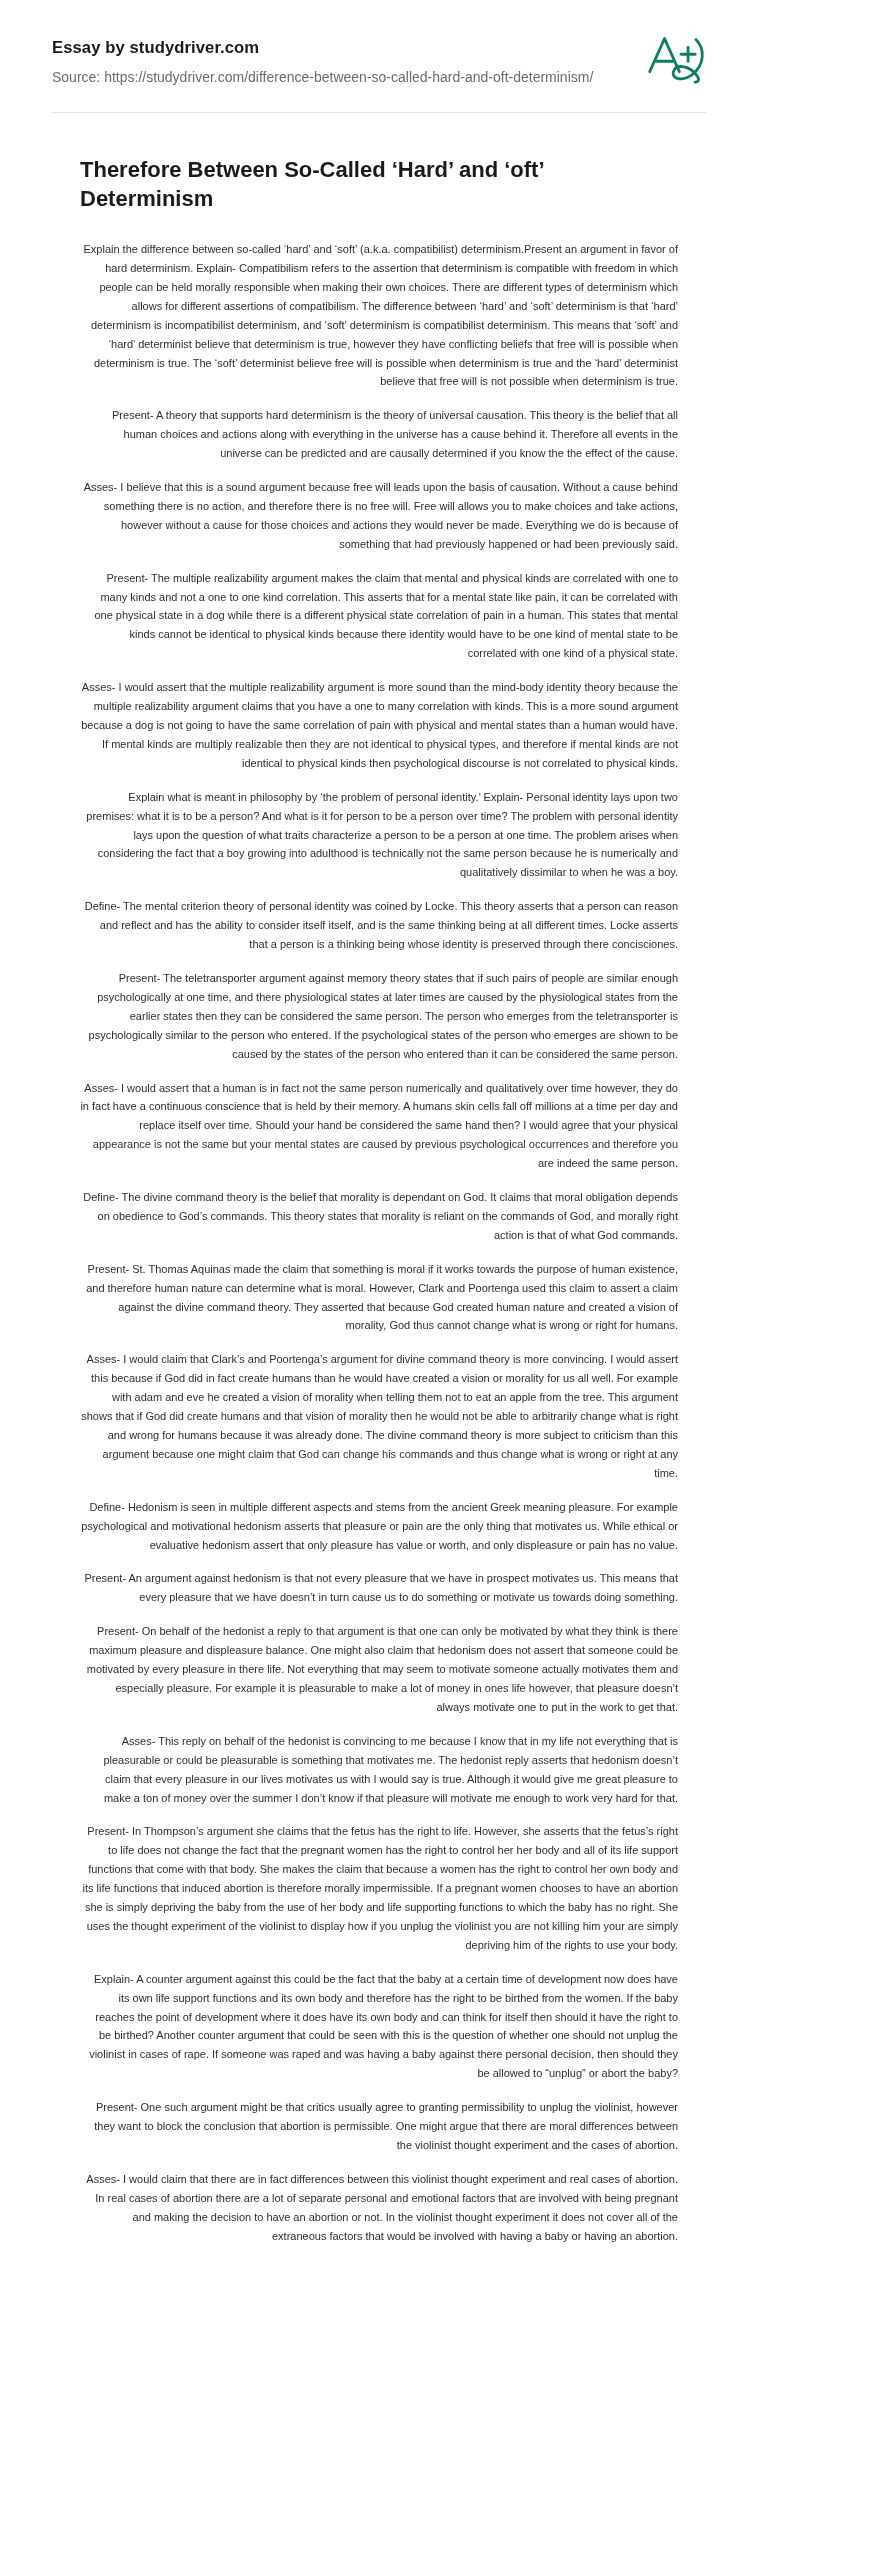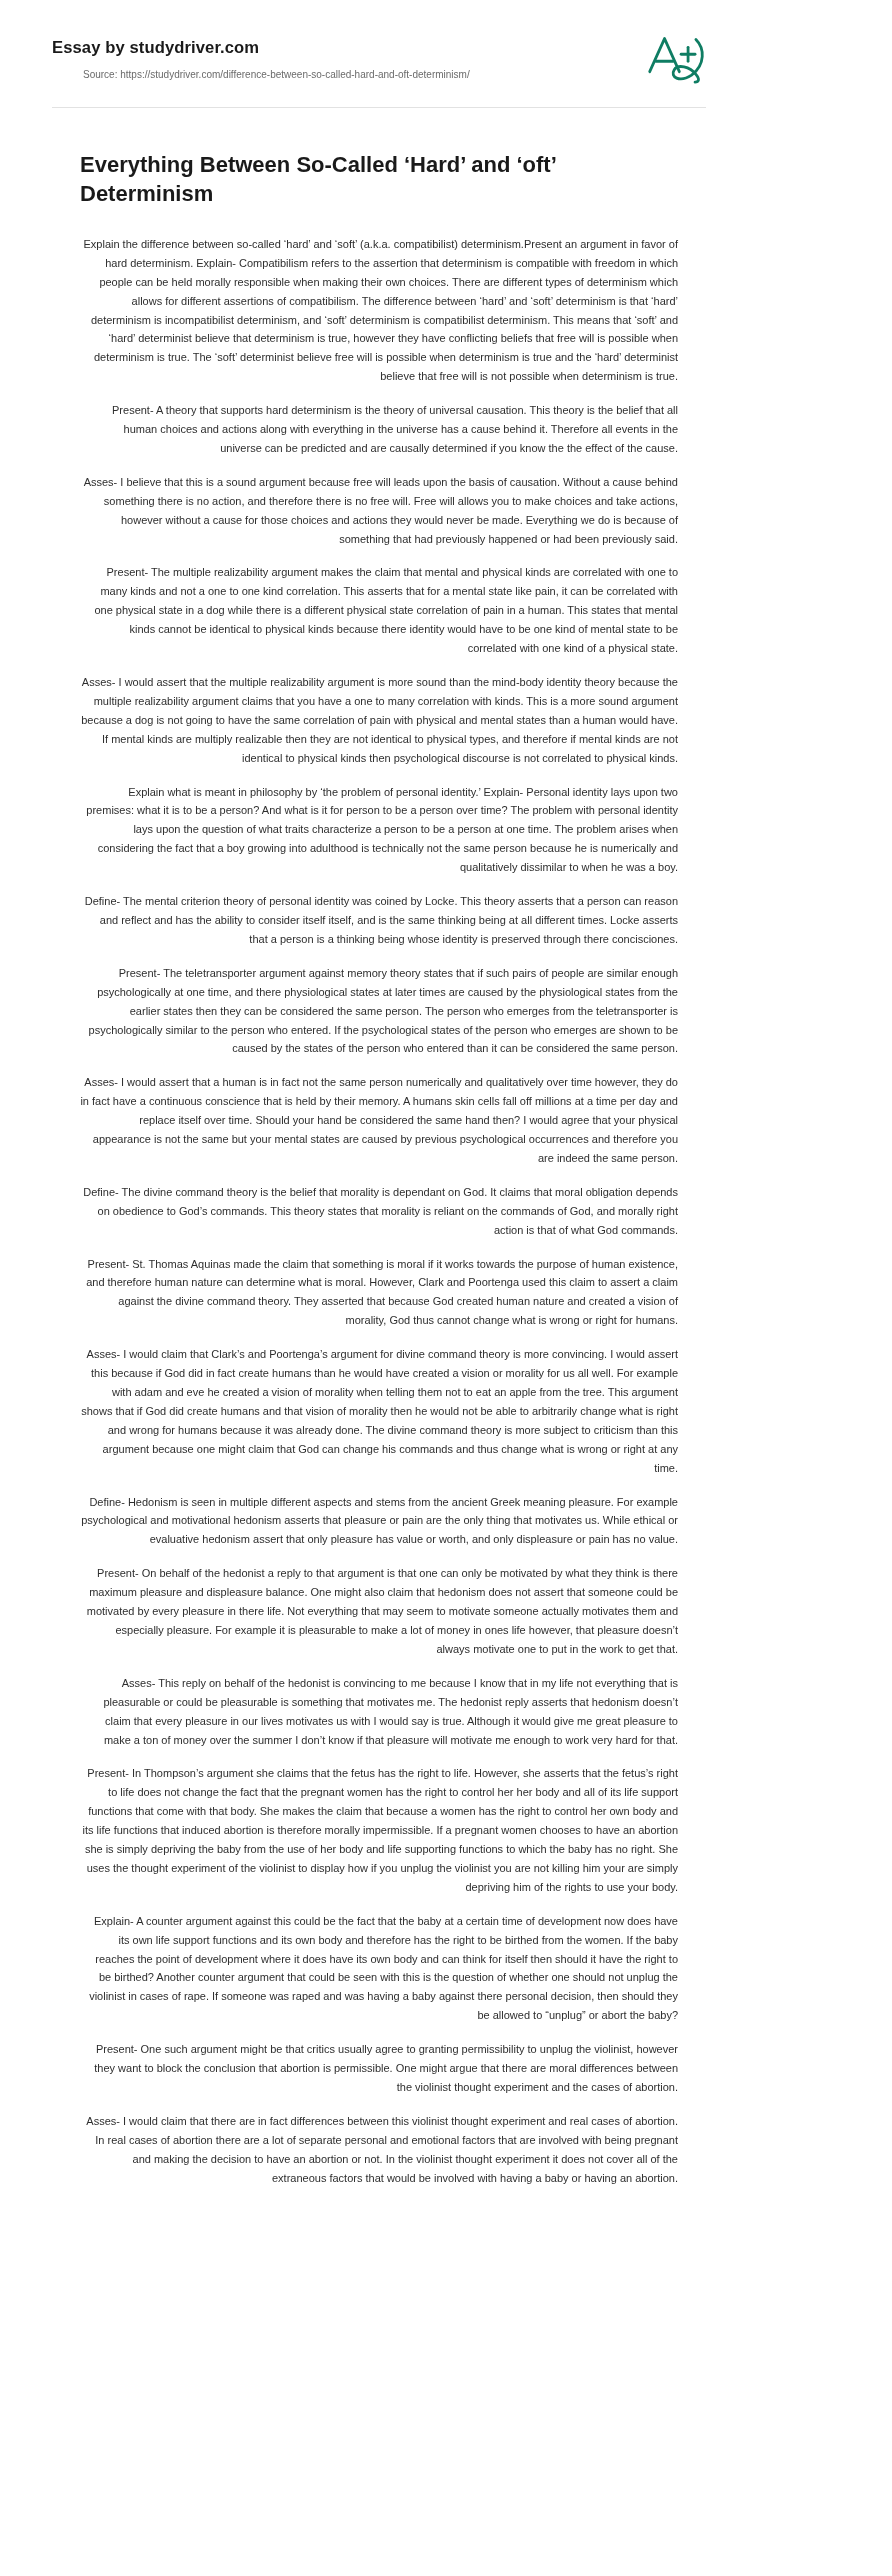--- a/index.html
+++ b/index.html
@@ -28,25 +28,24 @@
   }
   .brand {
     font-size: 16.6px;
     font-weight: bold;
     color: #1a1a1a;
     letter-spacing: 0.1px;
     line-height: 1.2;
   }
   .source-line {
     margin-top: 9.6px;
-    font-size: 10px;
+    font-size: 14px;
     color: #6b6b6b;
     line-height: 1.3;
     word-break: break-all;
-    margin-left: 31px;
   }
   .source-label {
     color: #6b6b6b;
   }
   .source-url {
     color: #6b6b6b;
     text-decoration: none;
   }
   .logo {
     position: absolute;
@@ -103,35 +102,36 @@
           <path d="M54 22 L54 38"></path>
           <path d="M46 30 L62 30"></path>
           <path d="M63 13 C73 23, 74 42, 58 54 C44 63, 33 56, 38 48 C42 41, 56 44, 63 53 C68 59, 66 62, 62 62"></path>
         </g>
       </svg>
     </div>
     <hr class="header-rule">
   </div>
 
   <div class="article">
-    <h1 class="doc-title">Everything Between So-Called ‘Hard’ and ‘oft’ Determinism</h1>
+    <h1 class="doc-title">Therefore Between So-Called ‘Hard’ and ‘oft’ Determinism</h1>
 
     <p class="para">Explain the difference between so-called ‘hard’ and ‘soft’ (a.k.a. compatibilist) determinism.Present an argument in favor of hard determinism. Explain- Compatibilism refers to the assertion that determinism is compatible with freedom in which people can be held morally responsible when making their own choices. There are different types of determinism which allows for different assertions of compatibilism. The difference between ‘hard’ and ‘soft’ determinism is that ‘hard’ determinism is incompatibilist determinism, and ‘soft’ determinism is compatibilist determinism. This means that ‘soft’ and ‘hard’ determinist believe that determinism is true, however they have conflicting beliefs that free will is possible when determinism is true. The ‘soft’ determinist believe free will is possible when determinism is true and the ‘hard’ determinist believe that free will is not possible when determinism is true.</p>
     <p class="para">Present- A theory that supports hard determinism is the theory of universal causation. This theory is the belief that all human choices and actions along with everything in the universe has a cause behind it. Therefore all events in the universe can be predicted and are causally determined if you know the the effect of the cause.</p>
     <p class="para">Asses- I believe that this is a sound argument because free will leads upon the basis of causation. Without a cause behind something there is no action, and therefore there is no free will. Free will allows you to make choices and take actions, however without a cause for those choices and actions they would never be made. Everything we do is because of something that had previously happened or had been previously said.</p>
     <p class="para">Present- The multiple realizability argument makes the claim that mental and physical kinds are correlated with one to many kinds and not a one to one kind correlation. This asserts that for a mental state like pain, it can be correlated with one physical state in a dog while there is a different physical state correlation of pain in a human. This states that mental kinds cannot be identical to physical kinds because there identity would have to be one kind of mental state to be correlated with one kind of a physical state.</p>
     <p class="para">Asses- I would assert that the multiple realizability argument is more sound than the mind-body identity theory because the multiple realizability argument claims that you have a one to many correlation with kinds. This is a more sound argument because a dog is not going to have the same correlation of pain with physical and mental states than a human would have. If mental kinds are multiply realizable then they are not identical to physical types, and therefore if mental kinds are not identical to physical kinds then psychological discourse is not correlated to physical kinds.</p>
     <p class="para">Explain what is meant in philosophy by ‘the problem of personal identity.’ Explain- Personal identity lays upon two premises: what it is to be a person? And what is it for person to be a person over time? The problem with personal identity lays upon the question of what traits characterize a person to be a person at one time. The problem arises when considering the fact that a boy growing into adulthood is technically not the same person because he is numerically and qualitatively dissimilar to when he was a boy.</p>
     <p class="para">Define- The mental criterion theory of personal identity was coined by Locke. This theory asserts that a person can reason and reflect and has the ability to consider itself itself, and is the same thinking being at all different times. Locke asserts that a person is a thinking being whose identity is preserved through there concisciones.</p>
     <p class="para">Present- The teletransporter argument against memory theory states that if such pairs of people are similar enough psychologically at one time, and there physiological states at later times are caused by the physiological states from the earlier states then they can be considered the same person. The person who emerges from the teletransporter is psychologically similar to the person who entered. If the psychological states of the person who emerges are shown to be caused by the states of the person who entered than it can be considered the same person.</p>
     <p class="para">Asses- I would assert that a human is in fact not the same person numerically and qualitatively over time however, they do in fact have a continuous conscience that is held by their memory. A humans skin cells fall off millions at a time per day and replace itself over time. Should your hand be considered the same hand then? I would agree that your physical appearance is not the same but your mental states are caused by previous psychological occurrences and therefore you are indeed the same person.</p>
     <p class="para">Define- The divine command theory is the belief that morality is dependant on God. It claims that moral obligation depends on obedience to God’s commands. This theory states that morality is reliant on the commands of God, and morally right action is that of what God commands.</p>
     <p class="para">Present- St. Thomas Aquinas made the claim that something is moral if it works towards the purpose of human existence, and therefore human nature can determine what is moral. However, Clark and Poortenga used this claim to assert a claim against the divine command theory. They asserted that because God created human nature and created a vision of morality, God thus cannot change what is wrong or right for humans.</p>
     <p class="para">Asses- I would claim that Clark’s and Poortenga’s argument for divine command theory is more convincing. I would assert this because if God did in fact create humans than he would have created a vision or morality for us all well. For example with adam and eve he created a vision of morality when telling them not to eat an apple from the tree. This argument shows that if God did create humans and that vision of morality then he would not be able to arbitrarily change what is right and wrong for humans because it was already done. The divine command theory is more subject to criticism than this argument because one might claim that God can change his commands and thus change what is wrong or right at any time.</p>
     <p class="para">Define- Hedonism is seen in multiple different aspects and stems from the ancient Greek meaning pleasure. For example psychological and motivational hedonism asserts that pleasure or pain are the only thing that motivates us. While ethical or evaluative hedonism assert that only pleasure has value or worth, and only displeasure or pain has no value.</p>
+    <p class="para">Present- An argument against hedonism is that not every pleasure that we have in prospect motivates us. This means that every pleasure that we have doesn’t in turn cause us to do something or motivate us towards doing something.</p>
     <p class="para">Present- On behalf of the hedonist a reply to that argument is that one can only be motivated by what they think is there maximum pleasure and displeasure balance. One might also claim that hedonism does not assert that someone could be motivated by every pleasure in there life. Not everything that may seem to motivate someone actually motivates them and especially pleasure. For example it is pleasurable to make a lot of money in ones life however, that pleasure doesn’t always motivate one to put in the work to get that.</p>
     <p class="para">Asses- This reply on behalf of the hedonist is convincing to me because I know that in my life not everything that is pleasurable or could be pleasurable is something that motivates me. The hedonist reply asserts that hedonism doesn’t claim that every pleasure in our lives motivates us with I would say is true. Although it would give me great pleasure to make a ton of money over the summer I don’t know if that pleasure will motivate me enough to work very hard for that.</p>
     <p class="para">Present- In Thompson’s argument she claims that the fetus has the right to life. However, she asserts that the fetus’s right to life does not change the fact that the pregnant women has the right to control her her body and all of its life support functions that come with that body. She makes the claim that because a women has the right to control her own body and its life functions that induced abortion is therefore morally impermissible. If a pregnant women chooses to have an abortion she is simply depriving the baby from the use of her body and life supporting functions to which the baby has no right. She uses the thought experiment of the violinist to display how if you unplug the violinist you are not killing him your are simply depriving him of the rights to use your body.</p>
     <p class="para">Explain- A counter argument against this could be the fact that the baby at a certain time of development now does have its own life support functions and its own body and therefore has the right to be birthed from the women. If the baby reaches the point of development where it does have its own body and can think for itself then should it have the right to be birthed? Another counter argument that could be seen with this is the question of whether one should not unplug the violinist in cases of rape. If someone was raped and was having a baby against there personal decision, then should they be allowed to “unplug” or abort the baby?</p>
     <p class="para">Present- One such argument might be that critics usually agree to granting permissibility to unplug the violinist, however they want to block the conclusion that abortion is permissible. One might argue that there are moral differences between the violinist thought experiment and the cases of abortion.</p>
     <p class="para">Asses- I would claim that there are in fact differences between this violinist thought experiment and real cases of abortion. In real cases of abortion there are a lot of separate personal and emotional factors that are involved with being pregnant and making the decision to have an abortion or not. In the violinist thought experiment it does not cover all of the extraneous factors that would be involved with having a baby or having an abortion.</p>
   </div>
 
 </div>
 

